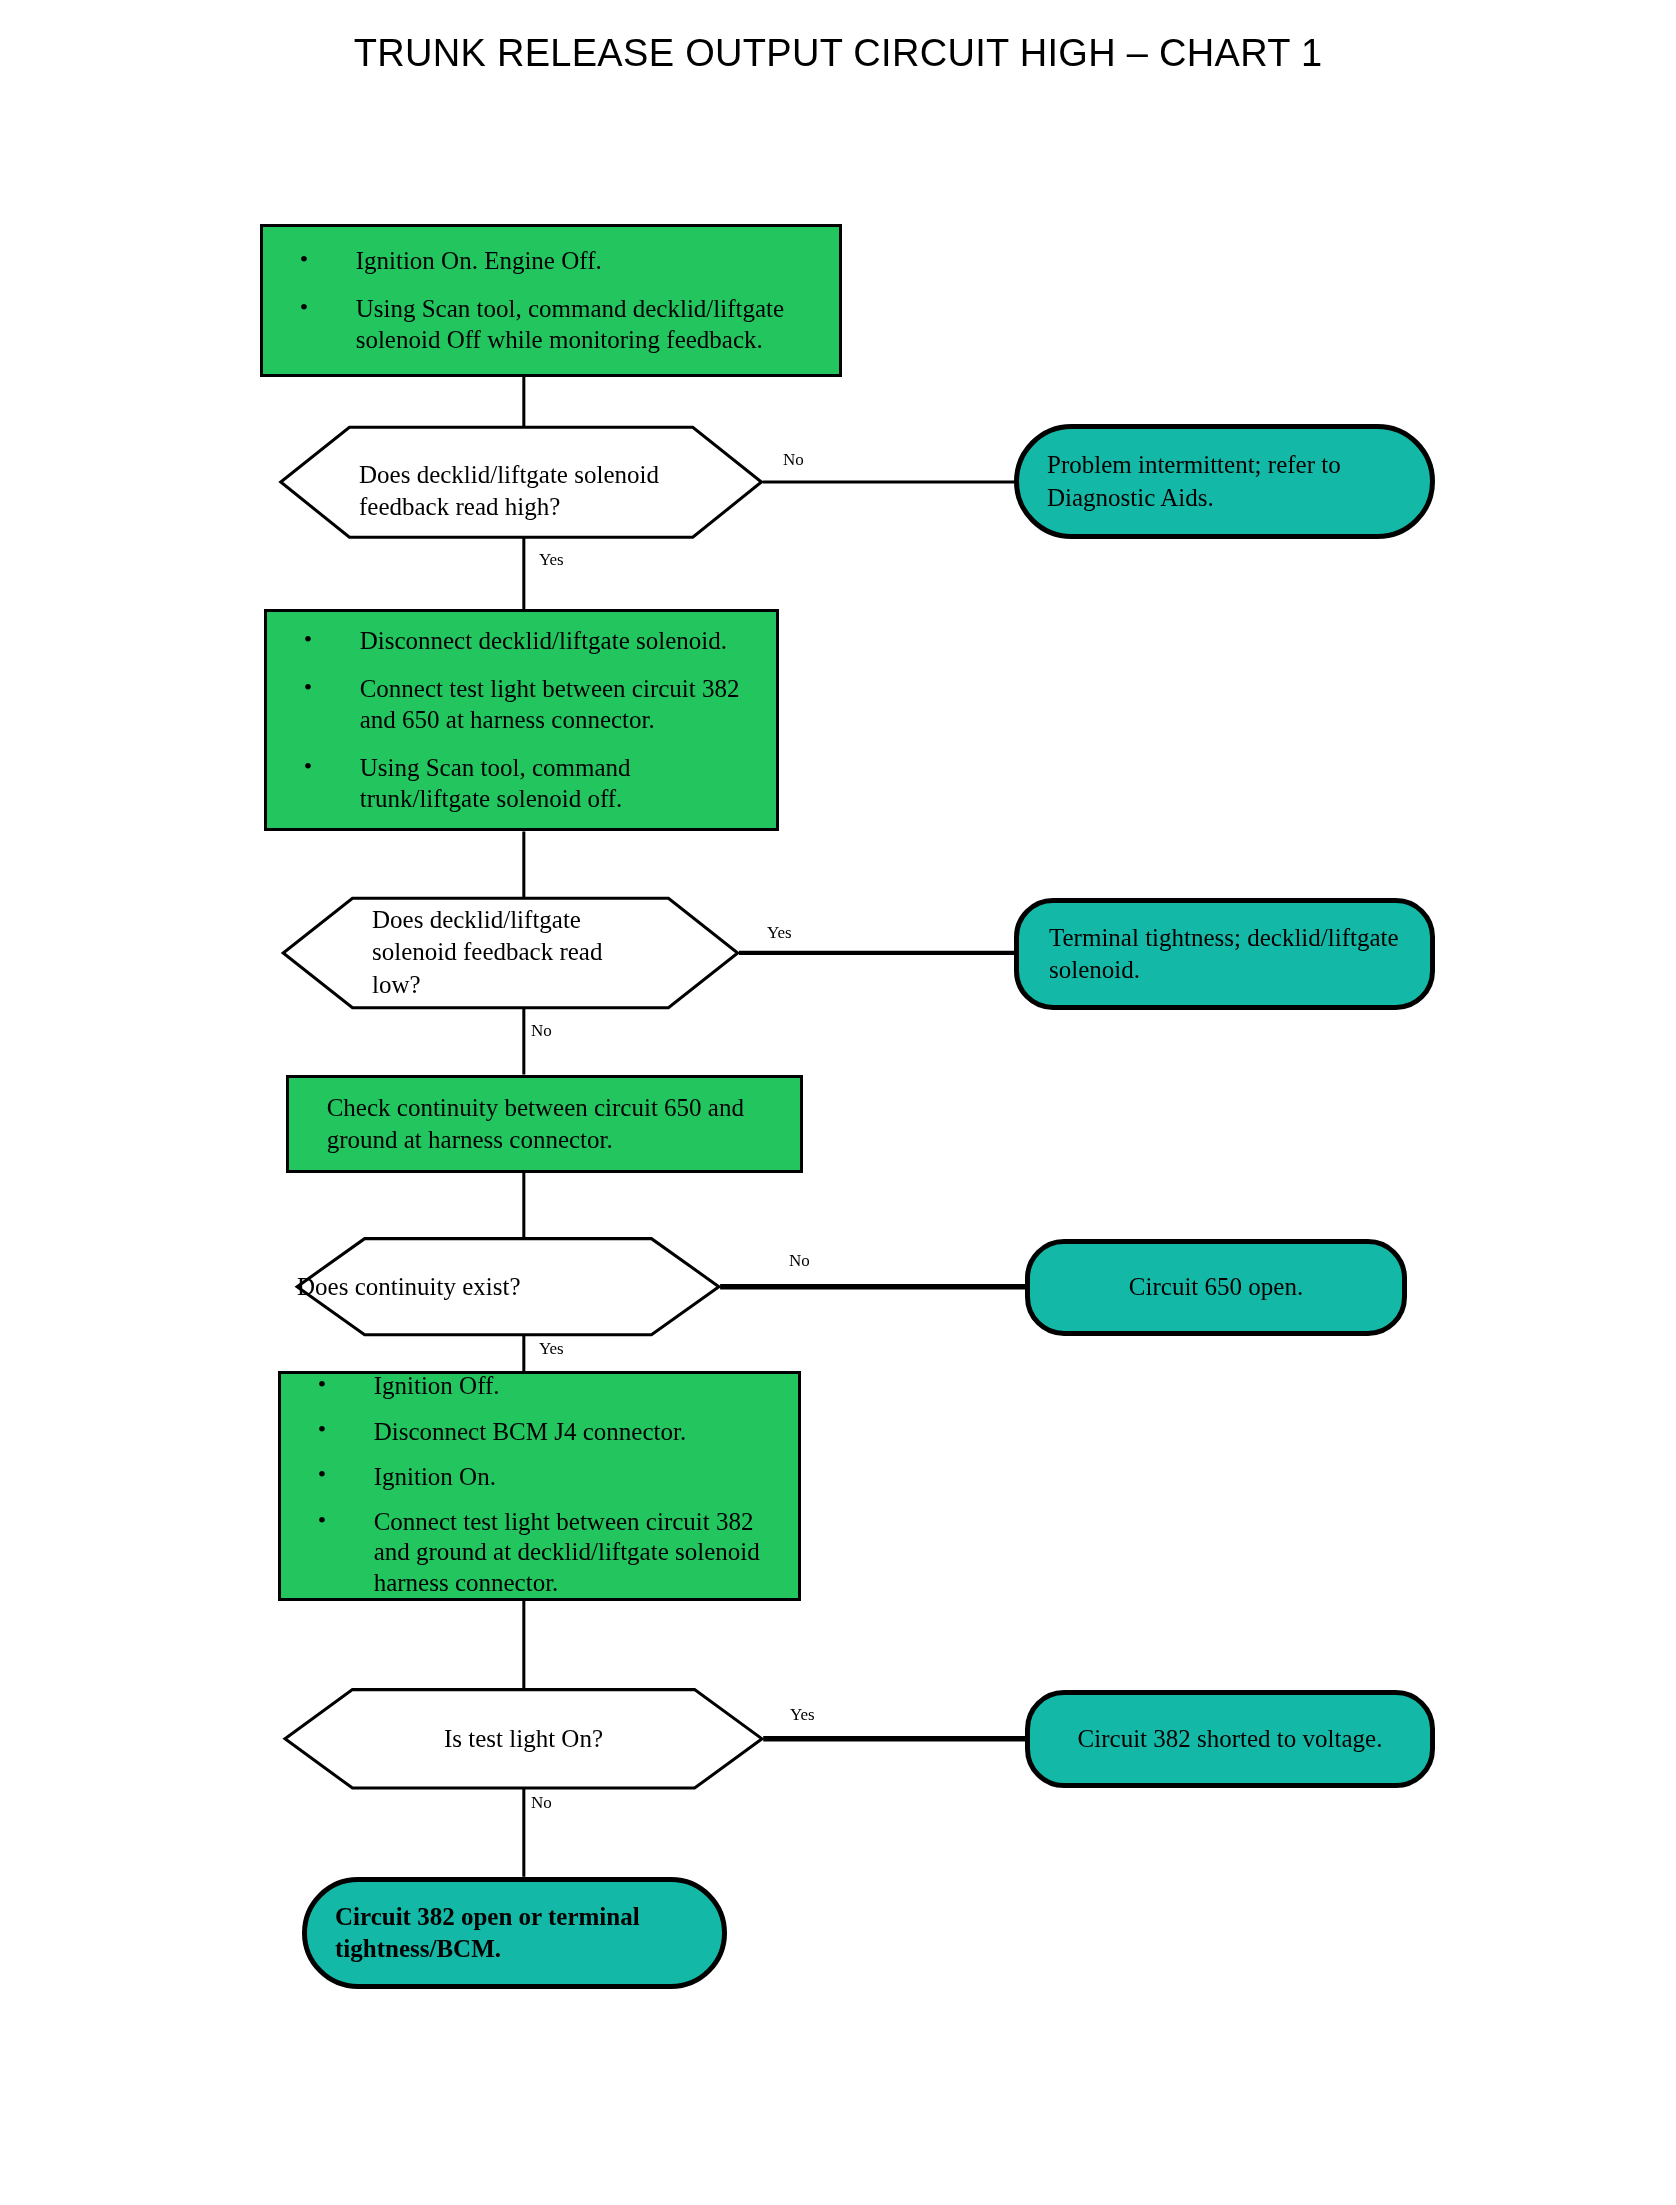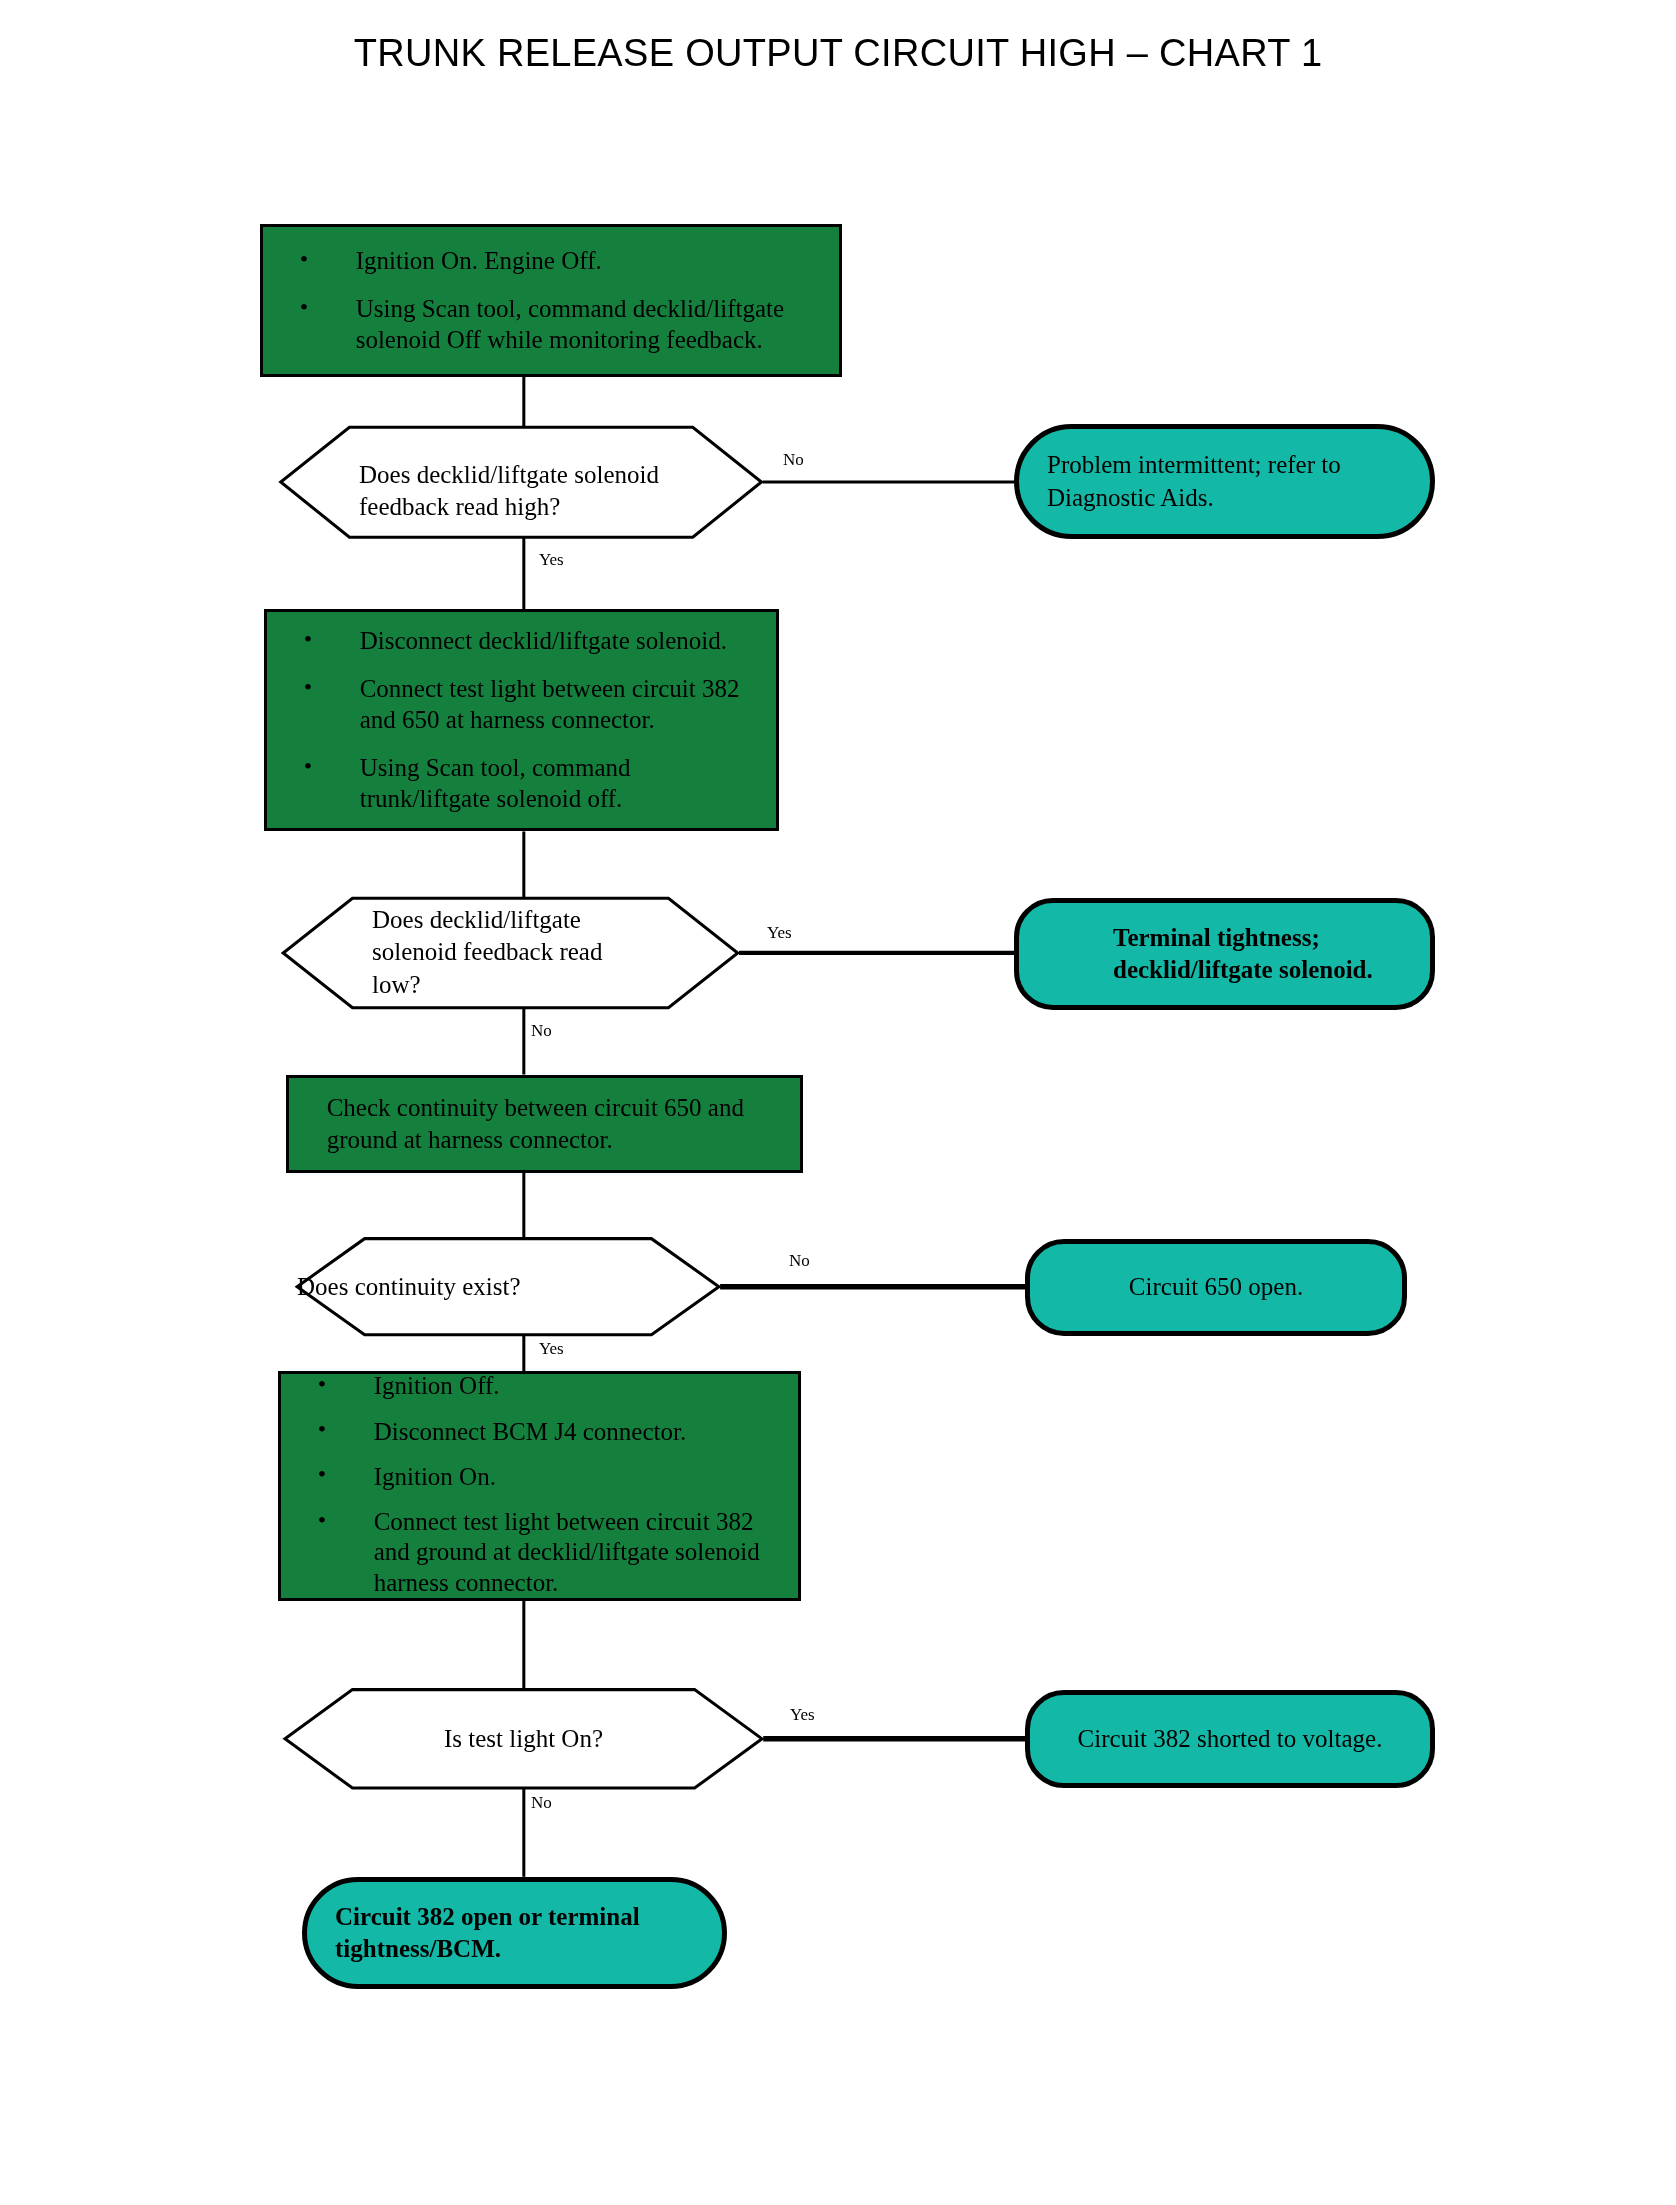--- a/index.html
+++ b/index.html
@@ -43,21 +43,21 @@
   .node {
     position: absolute;
     box-sizing: border-box;
     display: flex;
     align-items: center;
   }
 
   
   .proc-box {
     border: 3.6px solid #000000;
-    background: #15803d;
+    background: #22c55e;
     padding: 0;
   }
   .proc-inner {
     width: 100%;
     padding: 0 20.7px;
   }
 
   
   ul.bullets {
     list-style: none;
@@ -190,21 +190,21 @@
 </div>
 
 <div class="node decision" style="left:283px; top:898px; width:455px; height:109px;">
   <div class="hex-label" style="padding-left:89px; padding-right:103px;">Does decklid/liftgate solenoid feedback read low?</div>
 </div>
 
 <span class="edge-label" style="left:767px; top:924px;">Yes</span>
 <span class="edge-label" style="left:531px; top:1022px;">No</span>
 
 <div class="node terminal term-soft" style="left:1014px; top:898px; width:421px; height:112px;">
-  <div class="term-label" style="padding-left:94px;font-weight:bold;">Terminal tightness; decklid/liftgate solenoid.</div>
+  <div class="term-label" style="padding-left:30px;">Terminal tightness; decklid/liftgate solenoid.</div>
 </div>
 
 <div class="node proc-box" style="left:286px; top:1075px; width:517px; height:98px;">
   <div class="proc-inner">
     <div class="plain-text">Check continuity between circuit 650 and ground at harness connector.</div>
   </div>
 </div>
 
 <div class="node decision" style="left:297px; top:1239px; width:422px; height:96px;">
   <div class="hex-label" style="text-align:left;">Does continuity exist?</div>

